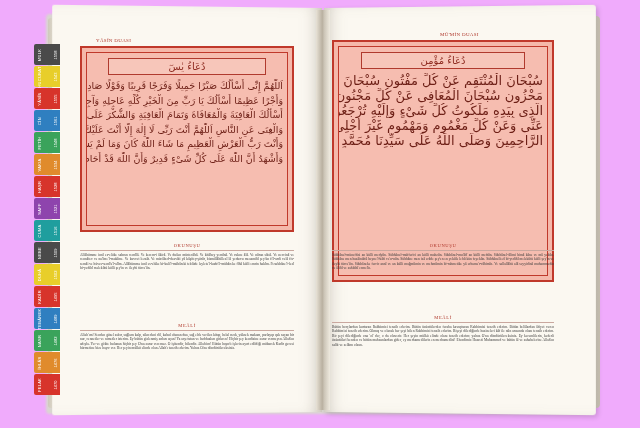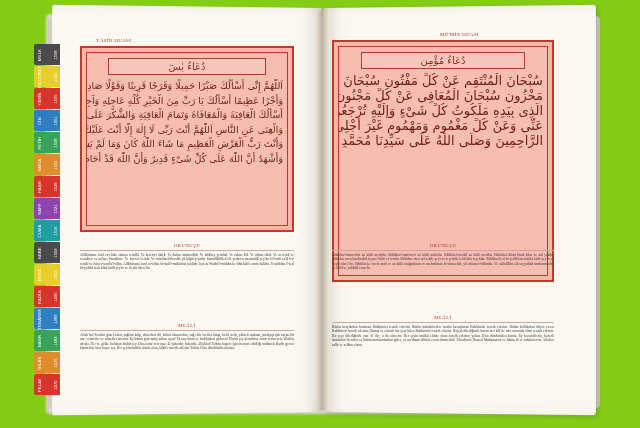--- a/index.html
+++ b/index.html
@@ -10,21 +10,21 @@
   body {
     width: 640px;
     height: 428px;
     font-family: "Liberation Sans", sans-serif;
     overflow: hidden;
   }
   #stage {
     position: relative;
     width: 640px;
     height: 428px;
-    background: #84cc16;
+    background: #f0abfc;
   }
 
   
   .book {
     position: absolute;
     left: 36px;
     top: 8px;
     width: 572px;
     height: 410px;
   }

